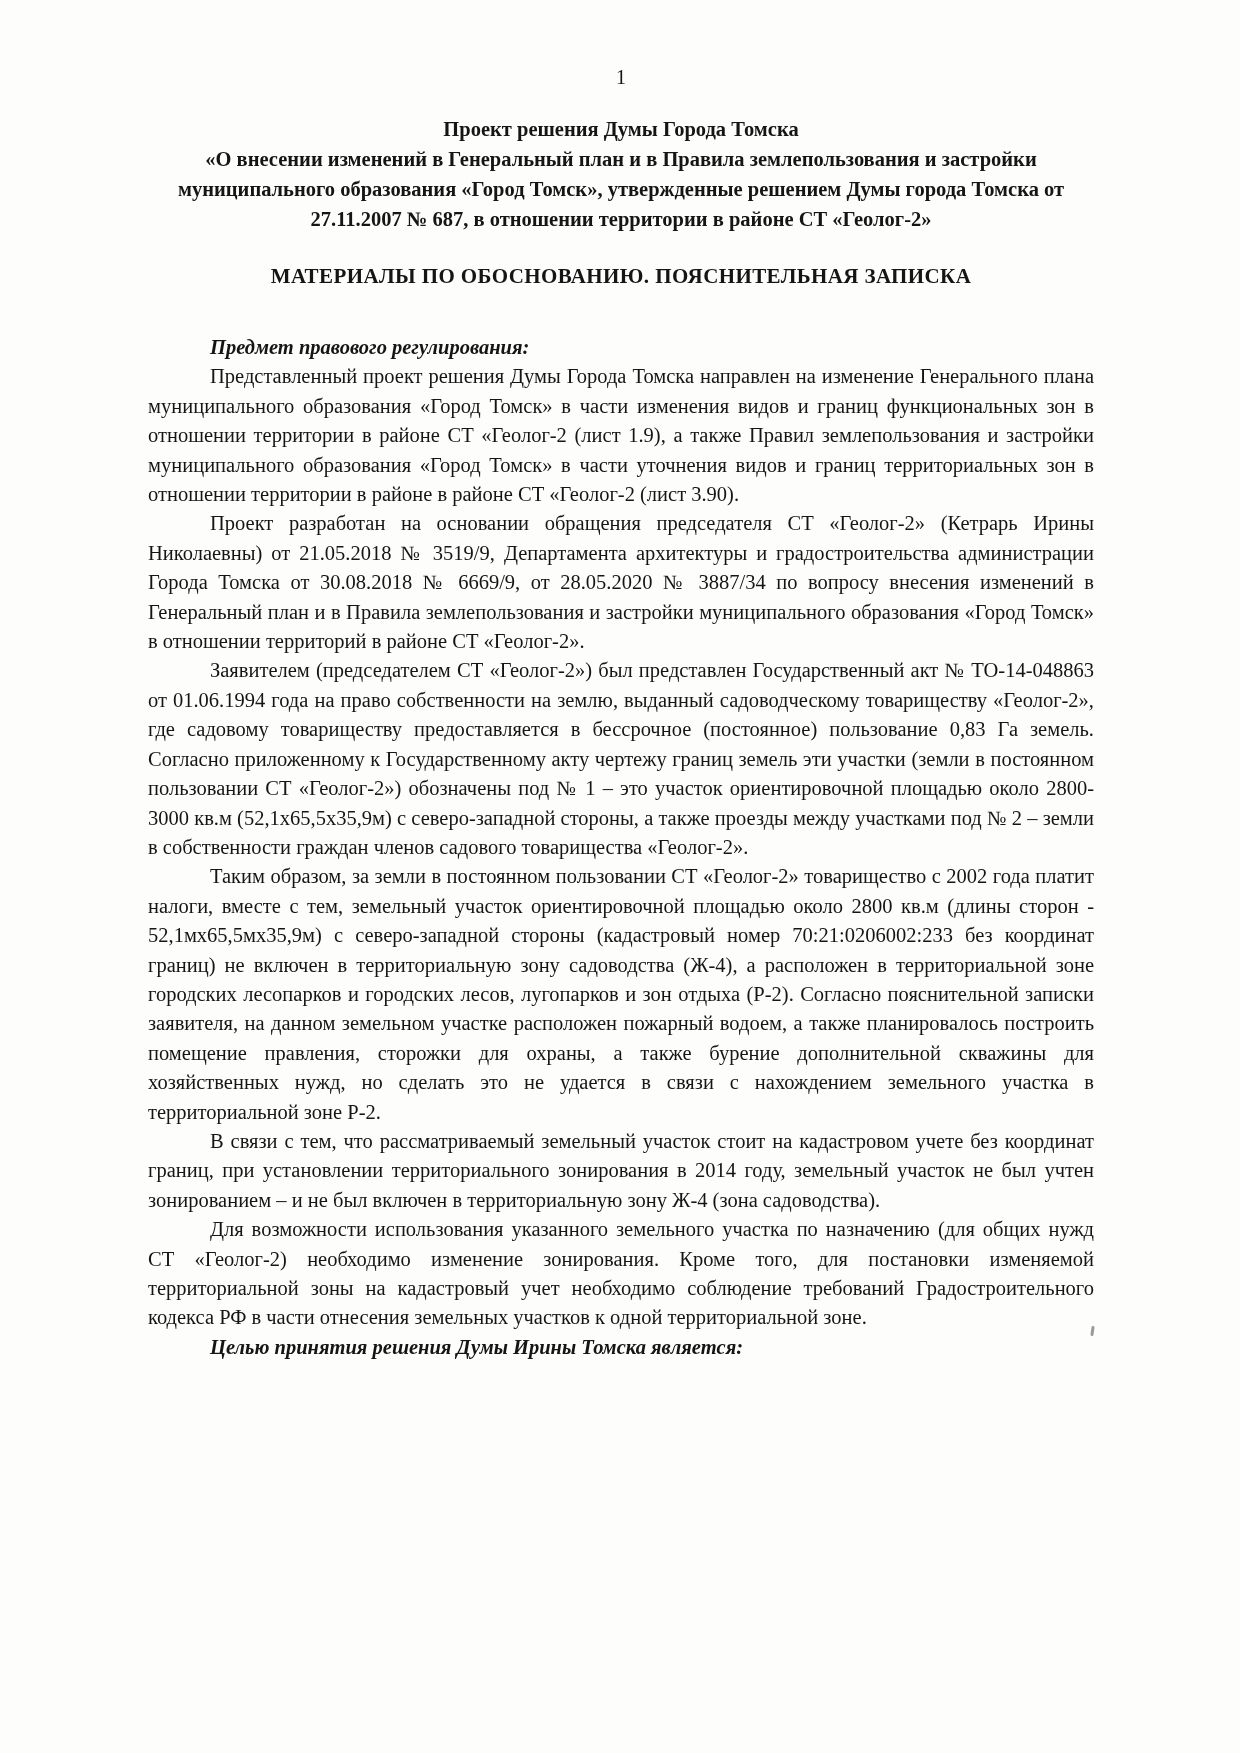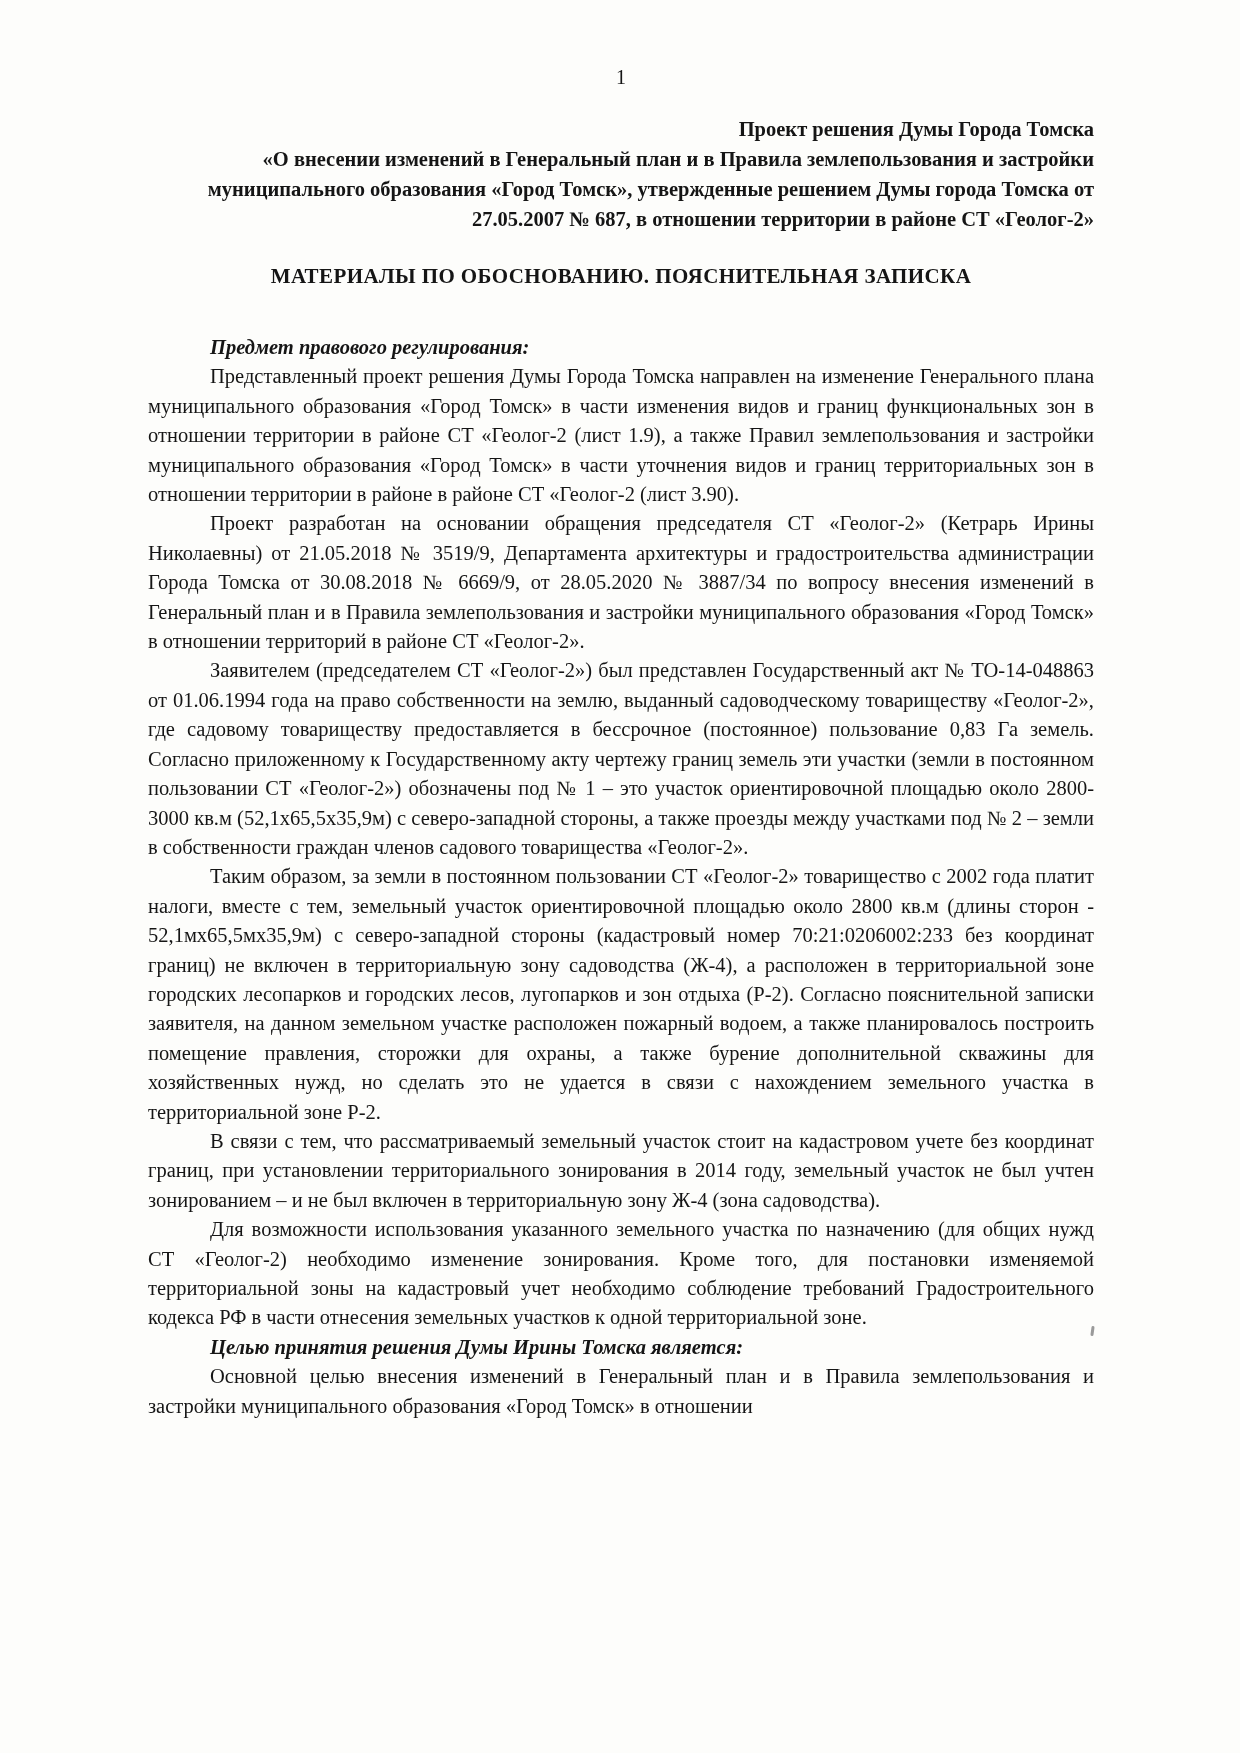--- a/index.html
+++ b/index.html
@@ -23,21 +23,21 @@
     overflow: hidden;
   }
   .page-number {
     text-align: center;
     font-size: 20px;
     line-height: 26px;
     margin-bottom: 24px;
   }
   .doc-title {
     font-weight: bold;
-    text-align: right;
+    text-align: center;
     font-size: 20.5px;
     line-height: 30px;
   }
   .main-heading {
     font-weight: bold;
     text-align: center;
     font-size: 21px;
     line-height: 30px;
     letter-spacing: 0.4px;
     margin-top: 27px;
@@ -65,30 +65,29 @@
     transform: rotate(8deg);
   }
 </style>
 </head>
 <body>
 
 <div class="page">
   <div class="page-number">1</div>
 
   <div class="doc-title">Проект решения Думы Города Томска</div>
-  <div class="doc-title">«О внесении изменений в Генеральный план и в Правила землепользования и застройки муниципального образования «Город Томск», утвержденные решением Думы города Томска от 27.05.2007 № 687, в отношении территории в районе СТ «Геолог-2»</div>
+  <div class="doc-title">«О внесении изменений в Генеральный план и в Правила землепользования и застройки муниципального образования «Город Томск», утвержденные решением Думы города Томска от 27.11.2007 № 687, в отношении территории в районе СТ «Геолог-2»</div>
 
   <div class="main-heading">МАТЕРИАЛЫ ПО ОБОСНОВАНИЮ. ПОЯСНИТЕЛЬНАЯ ЗАПИСКА</div>
 
   <p class="para bold">Предмет правового регулирования:</p>
   <p class="para">Представленный проект решения Думы Города Томска направлен на изменение Генерального плана муниципального образования «Город Томск» в части изменения видов и границ функциональных зон в отношении территории в районе СТ «Геолог-2 (лист 1.9), а также Правил землепользования и застройки муниципального образования «Город Томск» в части уточнения видов и границ территориальных зон в отношении территории в районе в районе СТ «Геолог-2 (лист 3.90).</p>
 
   <p class="para">Проект разработан на основании обращения председателя СТ «Геолог-2» (Кетрарь Ирины Николаевны) от 21.05.2018 № 3519/9, Департамента архитектуры и градостроительства администрации Города Томска от 30.08.2018 № 6669/9, от 28.05.2020 № 3887/34 по вопросу внесения изменений в Генеральный план и в Правила землепользования и застройки муниципального образования «Город Томск» в отношении территорий в районе СТ «Геолог-2».</p>
   <p class="para">Заявителем (председателем СТ «Геолог-2») был представлен Государственный акт № ТО-14-048863 от 01.06.1994 года на право собственности на землю, выданный садоводческому товариществу «Геолог-2», где садовому товариществу предоставляется в бессрочное (постоянное) пользование 0,83 Га земель. Согласно приложенному к Государственному акту чертежу границ земель эти участки (земли в постоянном пользовании СТ «Геолог-2») обозначены под № 1 – это участок ориентировочной площадью около 2800-3000 кв.м (52,1х65,5х35,9м) с северо-западной стороны, а также проезды между участками под № 2 – земли в собственности граждан членов садового товарищества «Геолог-2».</p>
   <p class="para">Таким образом, за земли в постоянном пользовании СТ «Геолог-2» товарищество с 2002 года платит налоги, вместе с тем, земельный участок ориентировочной площадью около 2800 кв.м (длины сторон - 52,1мх65,5мх35,9м) с северо-западной стороны (кадастровый номер 70:21:0206002:233 без координат границ) не включен в территориальную зону садоводства (Ж-4), а расположен в территориальной зоне городских лесопарков и городских лесов, лугопарков и зон отдыха (Р-2). Согласно пояснительной записки заявителя, на данном земельном участке расположен пожарный водоем, а также планировалось построить помещение правления, сторожки для охраны, а также бурение дополнительной скважины для хозяйственных нужд, но сделать это не удается в связи с нахождением земельного участка в территориальной зоне Р-2.</p>
   <p class="para">В связи с тем, что рассматриваемый земельный участок стоит на кадастровом учете без координат границ, при установлении территориального зонирования в 2014 году, земельный участок не был учтен зонированием – и не был включен в территориальную зону Ж-4 (зона садоводства).</p>
   <p class="para">Для возможности использования указанного земельного участка по назначению (для общих нужд СТ «Геолог-2) необходимо изменение зонирования. Кроме того, для постановки изменяемой территориальной зоны на кадастровый учет необходимо соблюдение требований Градостроительного кодекса РФ в части отнесения земельных участков к одной территориальной зоне.</p>
 
   <p class="para bold">Целью принятия решения Думы Ирины Томска является:</p>
-  <p class="para">Основной целью внесения изменений в Генеральный план и в Правила землепользования и застройки муниципального образования «Город Томск» в отношении</p>
 
   <span class="scan-artifact"></span>
 </div>
 
 </body></html>

